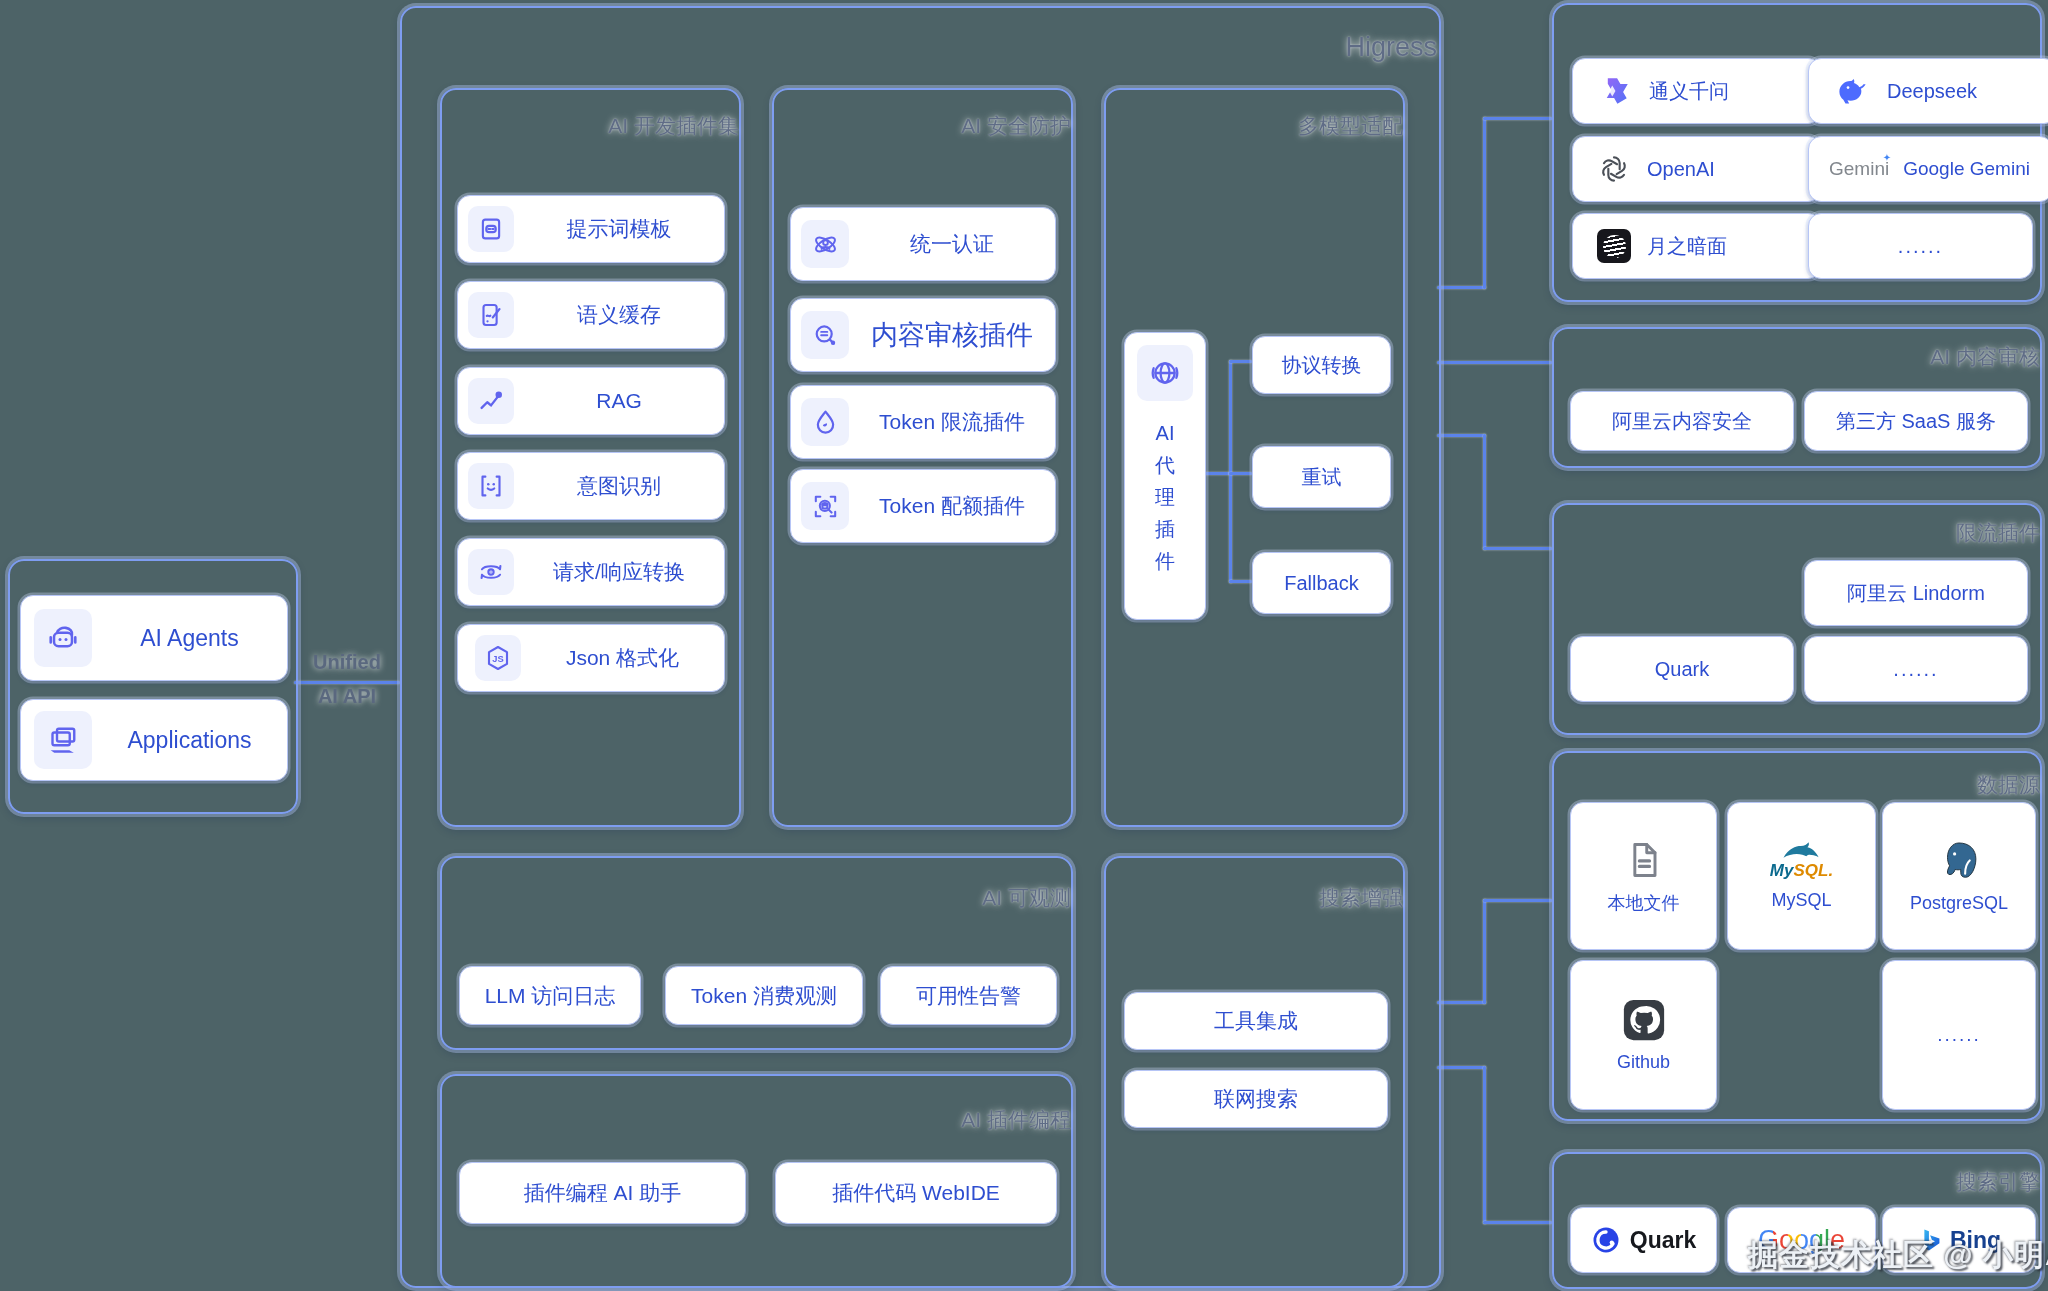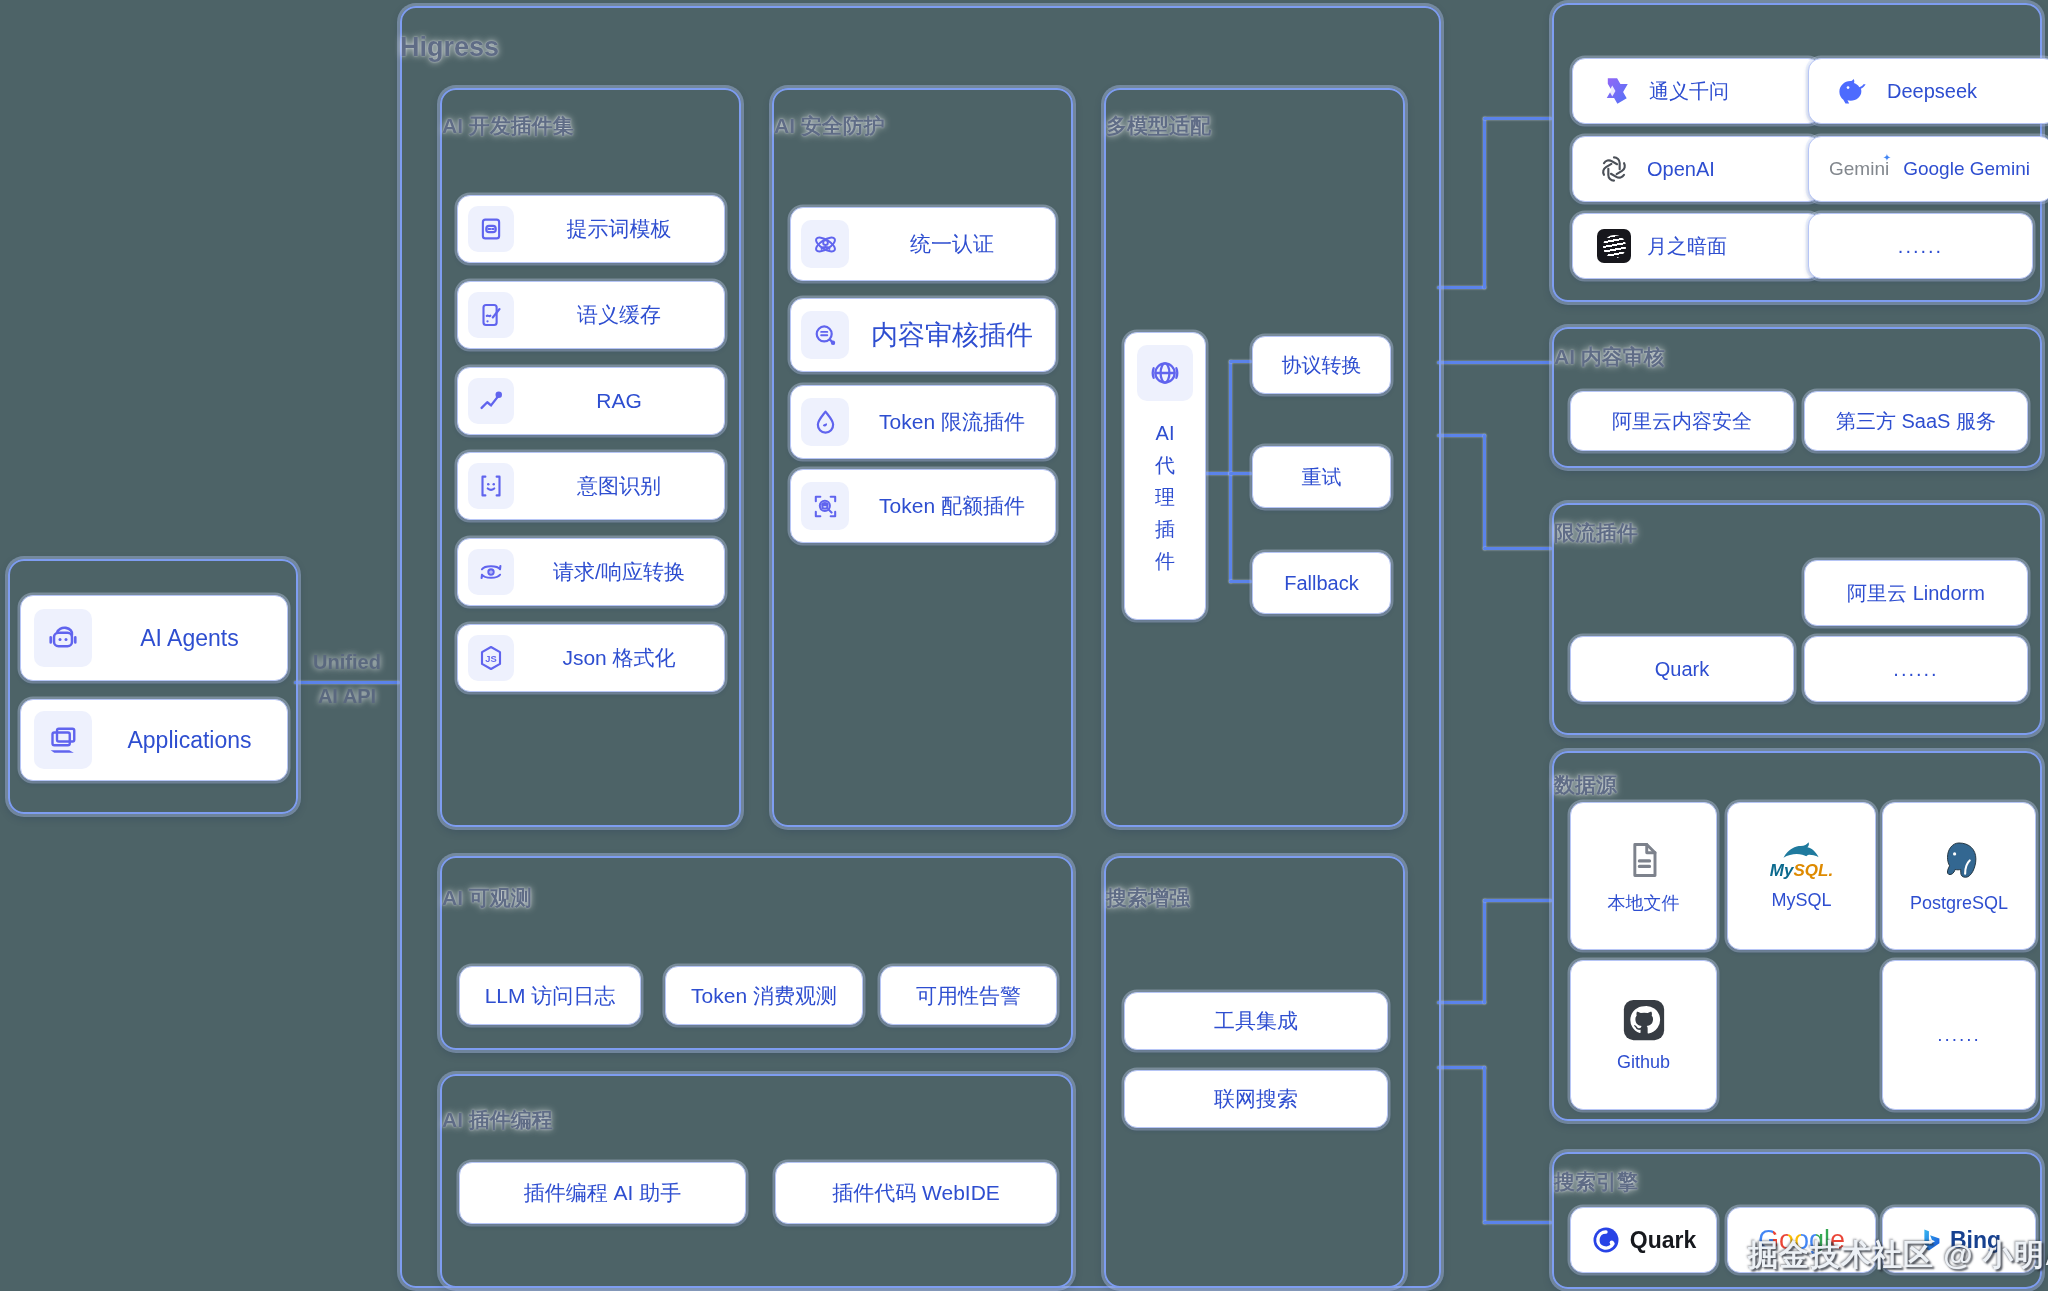--- a/index.html
+++ b/index.html
@@ -1,20 +1,20 @@
 <!DOCTYPE html>
 <html><head>
 <meta charset="utf-8">
 <style>
   html,body{margin:0;padding:0;background:#4d6367;}
   #canvas{position:relative;width:2048px;height:1291px;background:#4d6367;overflow:hidden;
           font-family:"Liberation Sans","DejaVu Sans",sans-serif;}
   .panel{position:absolute;border:2px solid #7e9df1;border-radius:16px;
          box-shadow:0 0 0 3px rgba(186,206,252,.38),0 3px 10px rgba(15,35,80,.28);}
-  .panel-title{position:absolute;left:0;right:0;text-align:left;color:#5f6c86;font-weight:700;
+  .panel-title{position:absolute;left:0;right:0;text-align:right;color:#5f6c86;font-weight:400;
          font-size:21px;text-shadow:0 0 7px rgba(255,255,255,.8),0 0 2px rgba(255,255,255,.6);}
   .card{position:absolute;background:#ffffff;border:1.5px solid #b6c5f6;border-radius:13px;
          box-shadow:0 2px 5px rgba(25,45,110,.25),0 0 0 2.5px rgba(212,226,255,.35);
          display:flex;align-items:center;}
   .card.center{justify-content:center;}
   .chip{background:#eef1fd;border-radius:10px;display:flex;align-items:center;justify-content:center;flex:0 0 auto;}
   .lbl{color:#2e4ed0;font-weight:500;}
   .grow{flex:1;text-align:center;}
   .conn{position:absolute;background:#5b83ea;border-radius:2px;box-shadow:0 0 2px rgba(235,242,255,.65);}
   .conn.h{height:3px}
@@ -167,21 +167,21 @@
               <path d="M7.5 4.5H5.2v15h2.3M16.5 4.5h2.3v15h-2.3"></path>
               <circle cx="9.8" cy="10.5" r="1" fill="#6064ee" stroke="none"></circle>
               <circle cx="14.2" cy="10.5" r="1" fill="#6064ee" stroke="none"></circle>
               <path d="M9.4 14c1.6 1.4 3.6 1.4 5.2 0"></path>
             </g>
           </svg>
       </div>
       <div class="lbl grow" style="font-size:21px">意图识别</div>
     </div>
     <div class="card" style="left:15px;top:534px;width:266px;height:66px">
-      <div class="chip" style="width:46px;height:46px;margin-left:10px">
+      <div class="chip" style="width:46px;height:46px;margin-left:17px">
         <svg width="30" height="30" viewBox="0 0 24 24">
             <g fill="none" stroke="#6064ee" stroke-width="1.7" stroke-linejoin="round">
               <path d="M12 3.2l7.2 4.1v9.4L12 20.8l-7.2-4.1V7.3z"></path>
             </g>
             <text x="12" y="15" font-size="7.5" text-anchor="middle" fill="#6064ee" font-weight="bold" font-family="Liberation Sans,sans-serif">JS</text>
           </svg>
       </div>
       <div class="lbl grow" style="font-size:21px">Json 格式化</div>
     </div>
   </div>

